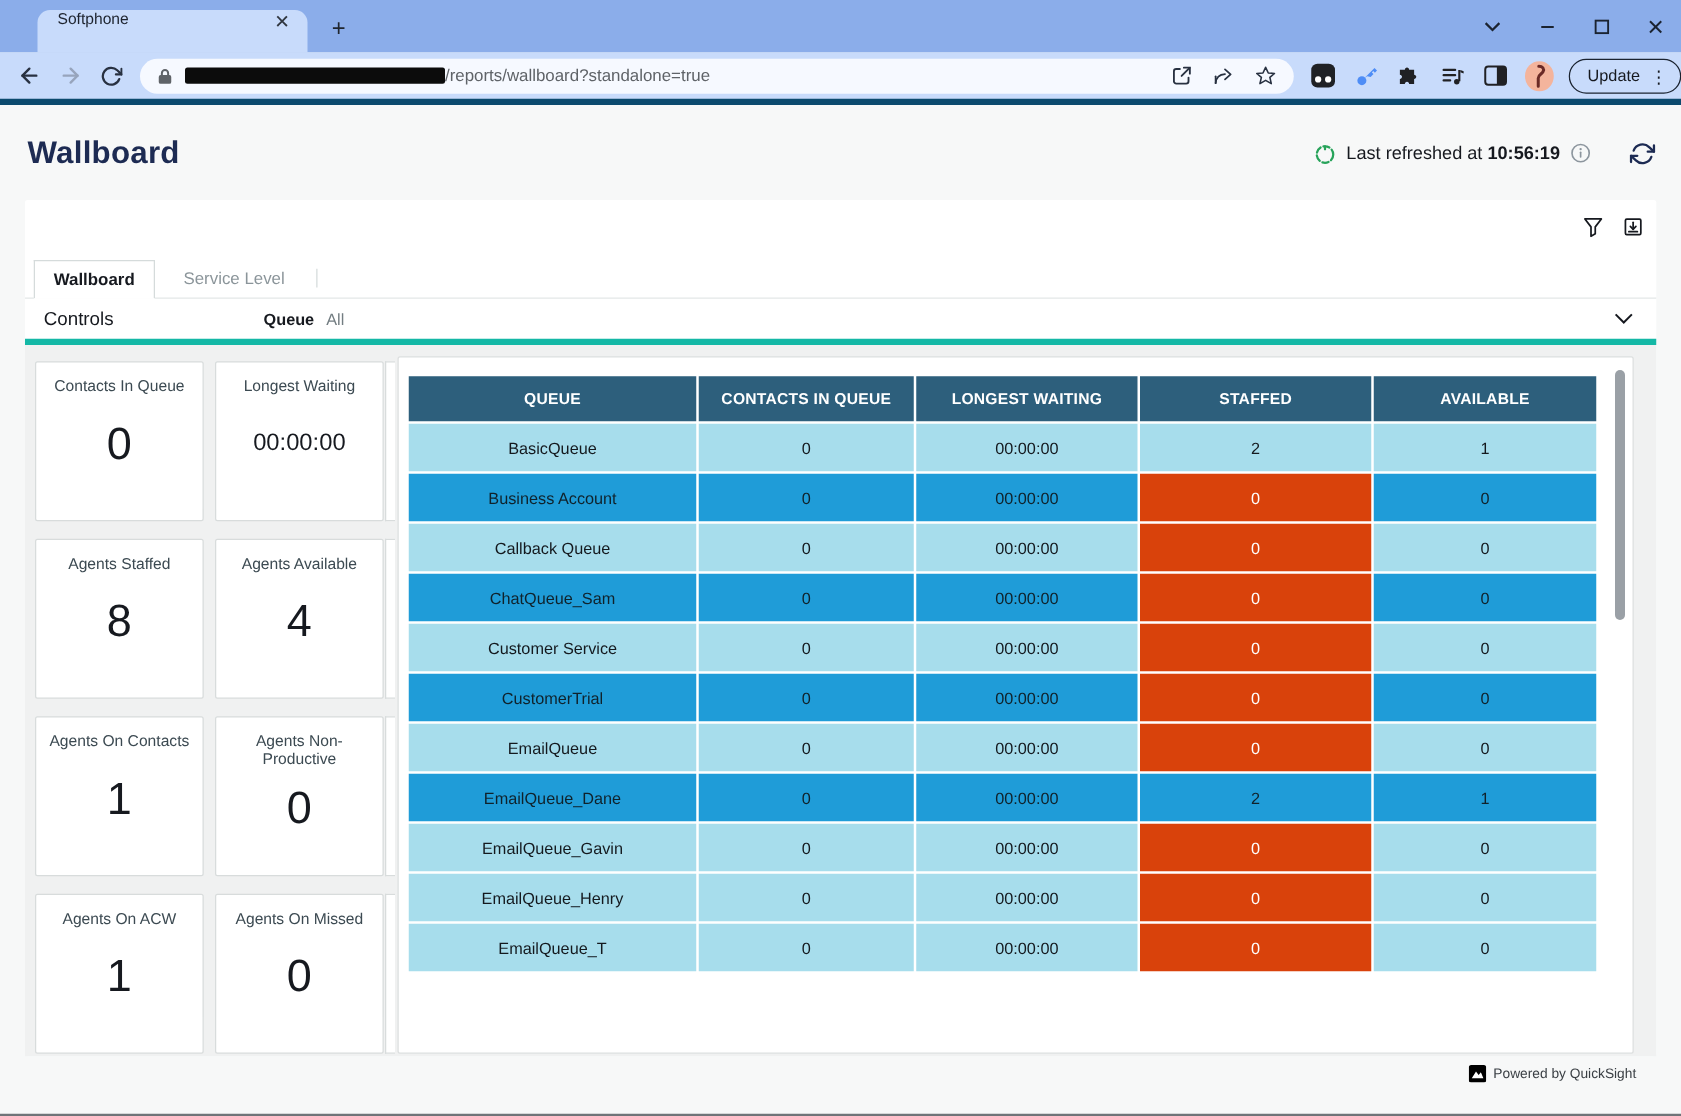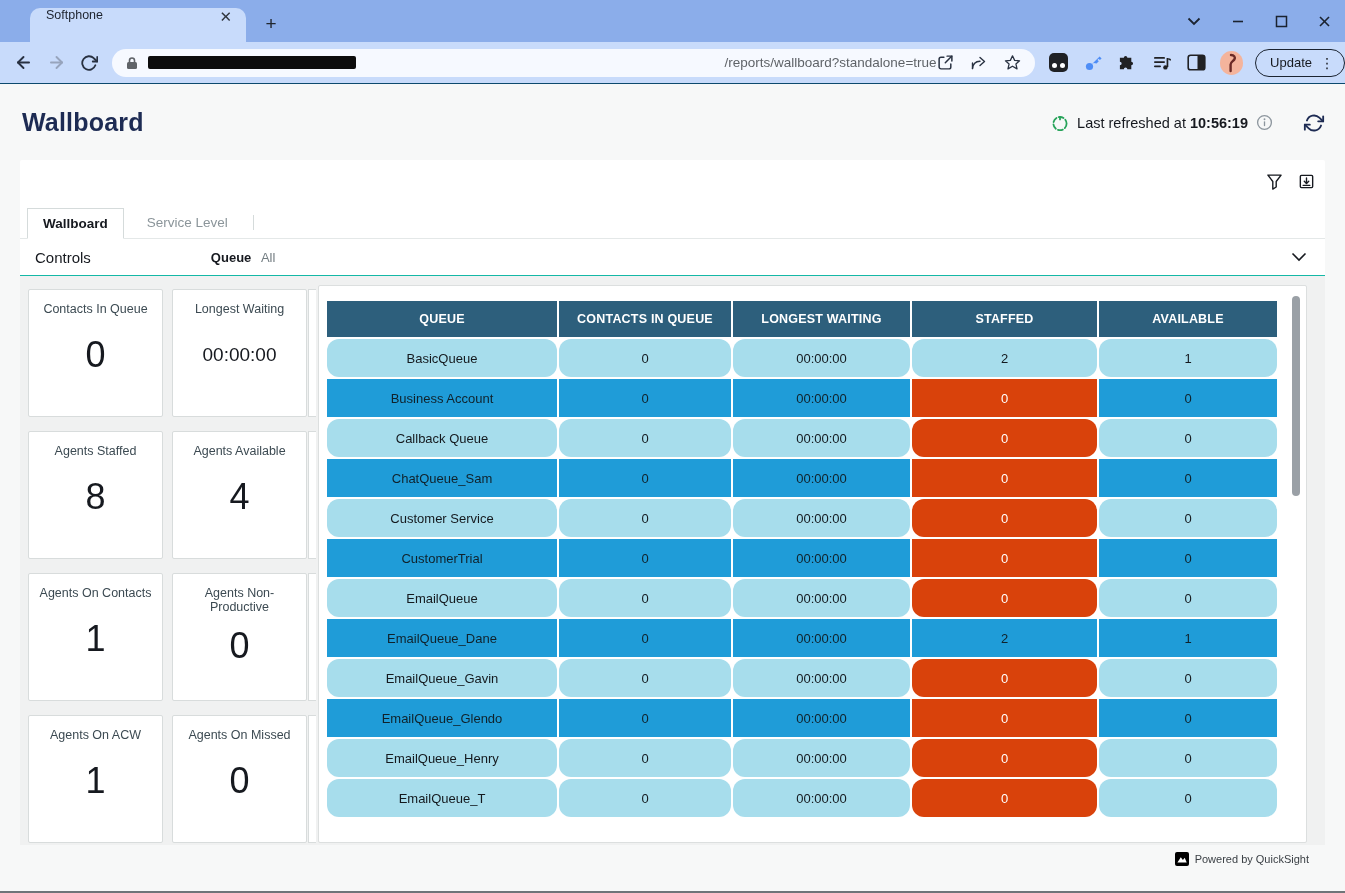--- a/index.html
+++ b/index.html
@@ -12,21 +12,21 @@
   .browser-tab { position:absolute; left:30px; top:8px; width:216px; height:34px; background:#c8dbfb;
     border-radius:10px 10px 0 0; display:flex; align-items:flex-start; padding:0 10px 0 16px; }
   .tab-title { flex:1; font-size:12.5px; color:#1d232e; }
   .tab-close { font-size:15px; color:#30363f; cursor:default; padding:0 4px; }
   .newtab-btn { position:absolute; left:258px; top:11px; width:26px; height:26px; color:#20262f;
     font-size:19px; line-height:26px; text-align:center; border-radius:50%; }
   .win-controls { position:absolute; right:14px; top:0; height:42px; display:flex; align-items:center; gap:30px; color:#1b2330; }
   .win-controls svg { display:block; }
 
   .toolbar { position:absolute; top:42px; left:0; width:100%; height:42px; background:#c8dbfb;
-    display:flex; align-items:center; border-bottom:1px solid #0c4a6e;text-align:right; }
+    display:flex; align-items:center; border-bottom:5px solid #0c4a6e; }
   .nav-ic { margin-left:14px; display:flex; align-items:center; }
   .urlbar { margin-left:14px; width:940px; height:28px; background:#f6f9ff; border-radius:14px;
     display:flex; align-items:center; padding:0 10px 0 14px; }
   .redacted-bar { width:208px; height:13px; background:#0c0c0c; border-radius:2px; margin-left:10px; }
   .url-text { font-size:13.5px; color:#5f6368; flex:1; white-space:nowrap; overflow:hidden; }
   .url-icons { display:flex; align-items:center; gap:16px; margin-right:4px; }
   .ext-icons { display:flex; align-items:center; gap:15px; margin-left:14px; }
   .ext-square { width:19px; height:19px; background:#1f2125; border-radius:5px; position:relative; }
   .ext-square::before, .ext-square::after { content:""; position:absolute; bottom:4px; width:5px; height:5px;
     border-radius:50%; background:#fff; }
@@ -49,21 +49,21 @@
   .panel { position:absolute; left:20px; top:160px; width:1305px; height:685px; background:#fff; border-radius:2px; }
   .panel-toolbar { position:absolute; top:13px; right:10px; display:flex; gap:15px; align-items:center; }
   .tabs-row { position:absolute; top:48px; left:0; width:100%; height:31px; display:flex; align-items:flex-end;
     border-bottom:1px solid #e4e8e8; }
   .sheet-tab { height:31px; display:flex; align-items:center; padding:0 15px; font-size:13.5px; }
   .sheet-tab.active { margin-left:7px; border:1px solid #d5dbdb; border-bottom:1px solid #fff; background:#fff;
     font-weight:700; color:#16191f; position:relative; top:1px; }
   .sheet-tab.inactive { color:#8b959a; margin-left:8px; }
   .tab-divider { width:1px; height:15px; background:#d5dbdb; margin:0 0 8px 10px; }
   .controls-row { position:absolute; top:79px; left:0; width:100%; height:37px; display:flex; align-items:center;
-    border-bottom:1px solid #14b8a6; }
+    border-bottom:5px solid #14b8a6; }
   .controls-title { margin-left:15px; font-size:15px; color:#16191f; }
   .control-filter { margin-left:120px; font-size:13px; }
   .control-filter .fname { font-weight:700; color:#16191f; }
   .control-filter .fval { color:#737d82; margin-left:6px; }
   .controls-chevron { margin-left:auto; margin-right:18px; display:flex; }
 
   
   .dashboard { position:absolute; top:116px; left:0; width:100%; height:569px; background:#f0f1f1; overflow:hidden; }
   .kpi-grid { position:absolute; left:8px; top:13px; width:280px; display:grid;
     grid-template-columns:135px 135px; grid-auto-rows:128px; column-gap:9px; row-gap:14px; }
@@ -75,21 +75,21 @@
   .kpi-sliver-col { position:absolute; left:288px; top:13px; width:8px; }
   .kpi-sliver { height:128px; margin-bottom:14px; background:#fff; border:1px solid #d8dcdc; border-right:none; }
 
   .table-panel { position:absolute; left:298px; top:9px; width:989px; height:558px; background:#fff;
     border:1px solid #dcdfdf; border-radius:2px; overflow:hidden; }
   .table-wrap { margin:13px 0 0 6px; height:540px; overflow:hidden; }
   table.queue-table { border-collapse:separate; border-spacing:2px; table-layout:fixed; }
   .queue-table th { background:var(--table-header-bg,#2d5f7c); color:#fff; font-size:12.5px; font-weight:700;
     height:36px; text-align:center; letter-spacing:.2px; }
   .queue-table td { height:38px; text-align:center; font-size:13px; color:#14191e; }
-  tr.row-light td { background:var(--row-light,#a7ddec);border-radius:12px; }
+  tr.row-light td { background:var(--row-light,#a7ddec); }
   tr.row-dark td { background:var(--row-dark,#1f9cd8); color:#10222b; }
   .queue-table td.alert { background:var(--alert,#d9420b); color:#fff; }
   .table-scrollbar { position:absolute; right:6px; top:10px; width:8px; height:200px; background:#9aa0a6; border-radius:4px; }
 
   
   .qs-footer { position:absolute; right:36px; top:852px; display:flex; align-items:center; gap:6px; }
   .qs-footer-text { font-size:11px; color:#3a3f44; }
   .bottom-strip { position:absolute; bottom:0; left:0; width:100%; height:2px; background:#6f7478; }
 
   svg { display:block; }
@@ -376,27 +376,20 @@
                   <td>2</td>
                   <td>1</td>
                 </tr>
                 <tr class="row-light">
                   <td>EmailQueue_Gavin</td>
                   <td>0</td>
                   <td>00:00:00</td>
                   <td class="alert">0</td>
                   <td>0</td>
                 </tr>
-                <tr class="row-dark">
-                  <td>EmailQueue_Glendo</td>
-                  <td>0</td>
-                  <td>00:00:00</td>
-                  <td class="alert">0</td>
-                  <td>0</td>
-                </tr>
                 <tr class="row-light">
                   <td>EmailQueue_Henry</td>
                   <td>0</td>
                   <td>00:00:00</td>
                   <td class="alert">0</td>
                   <td>0</td>
                 </tr>
                 <tr class="row-light">
                   <td>EmailQueue_T</td>
                   <td>0</td>

